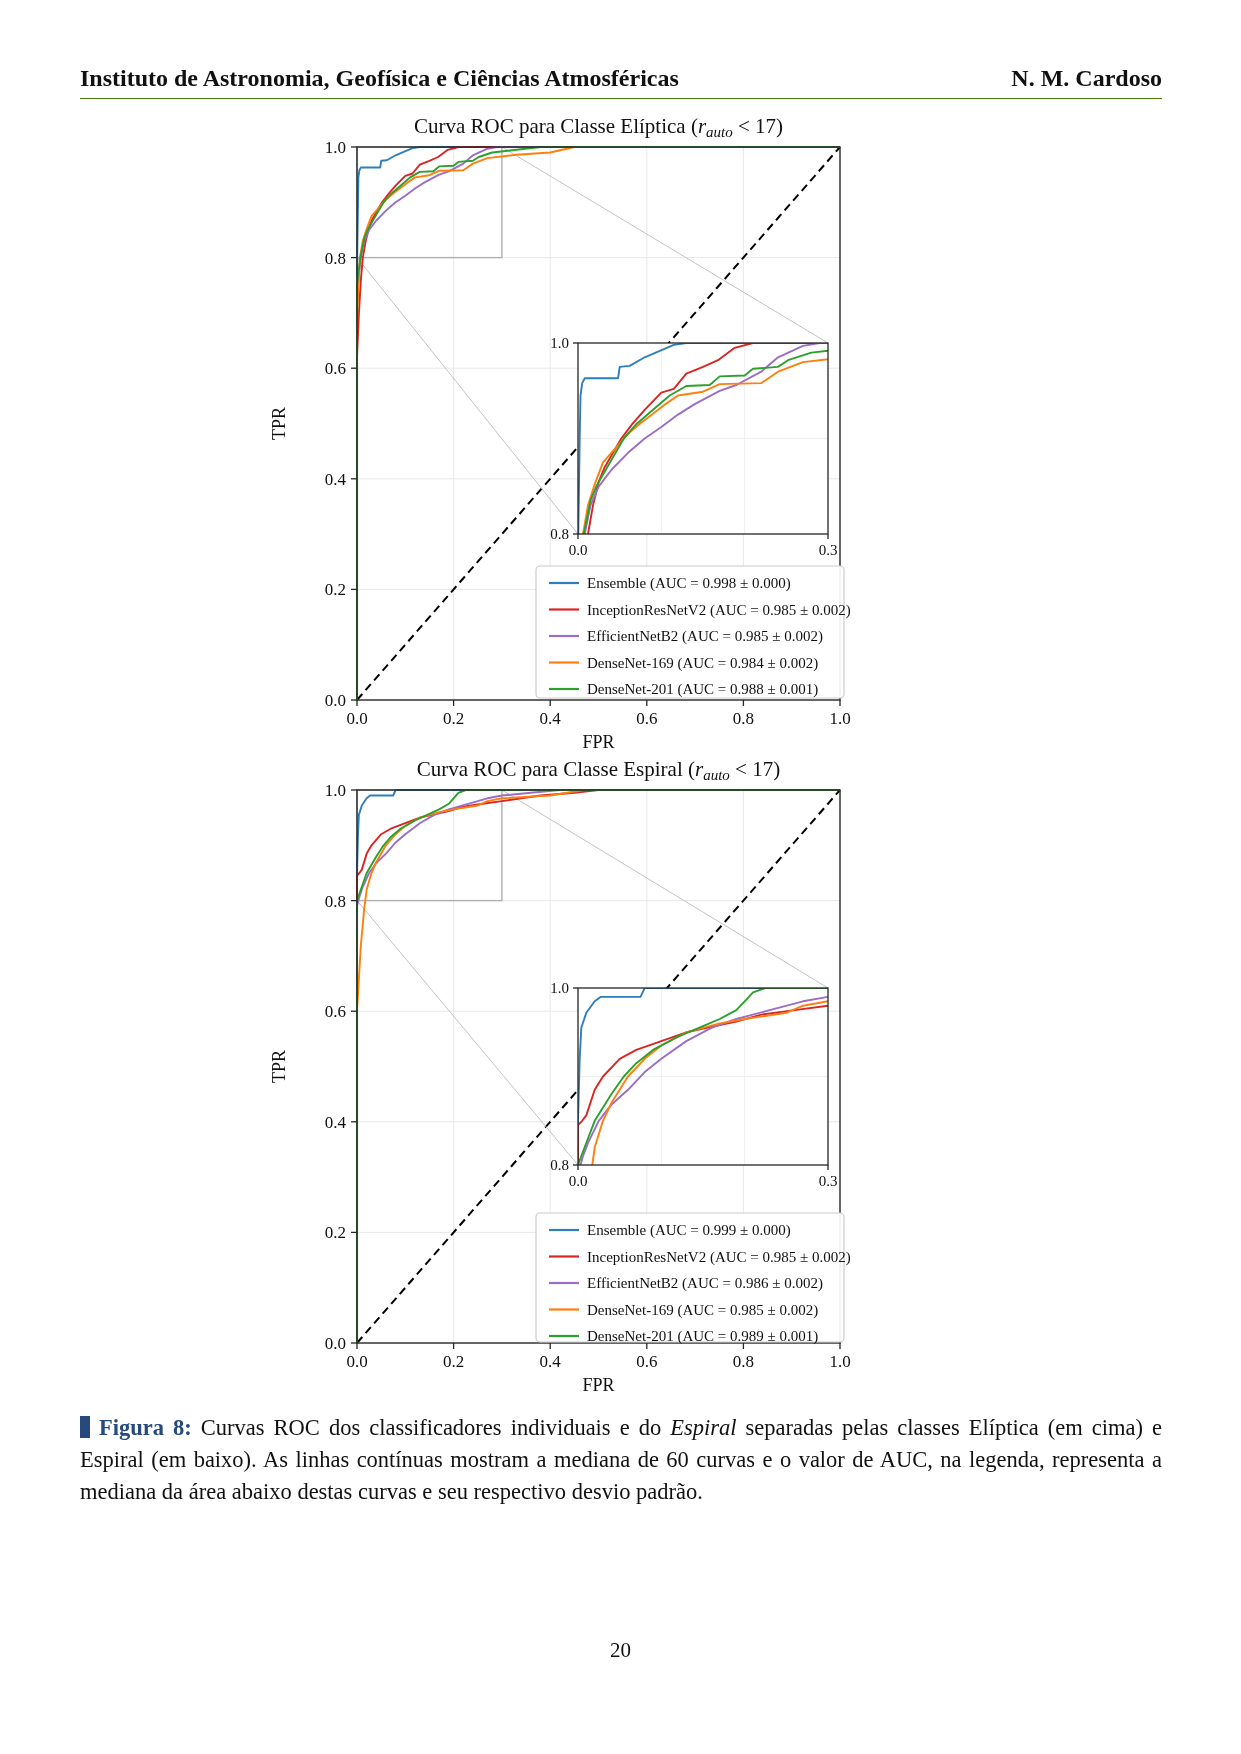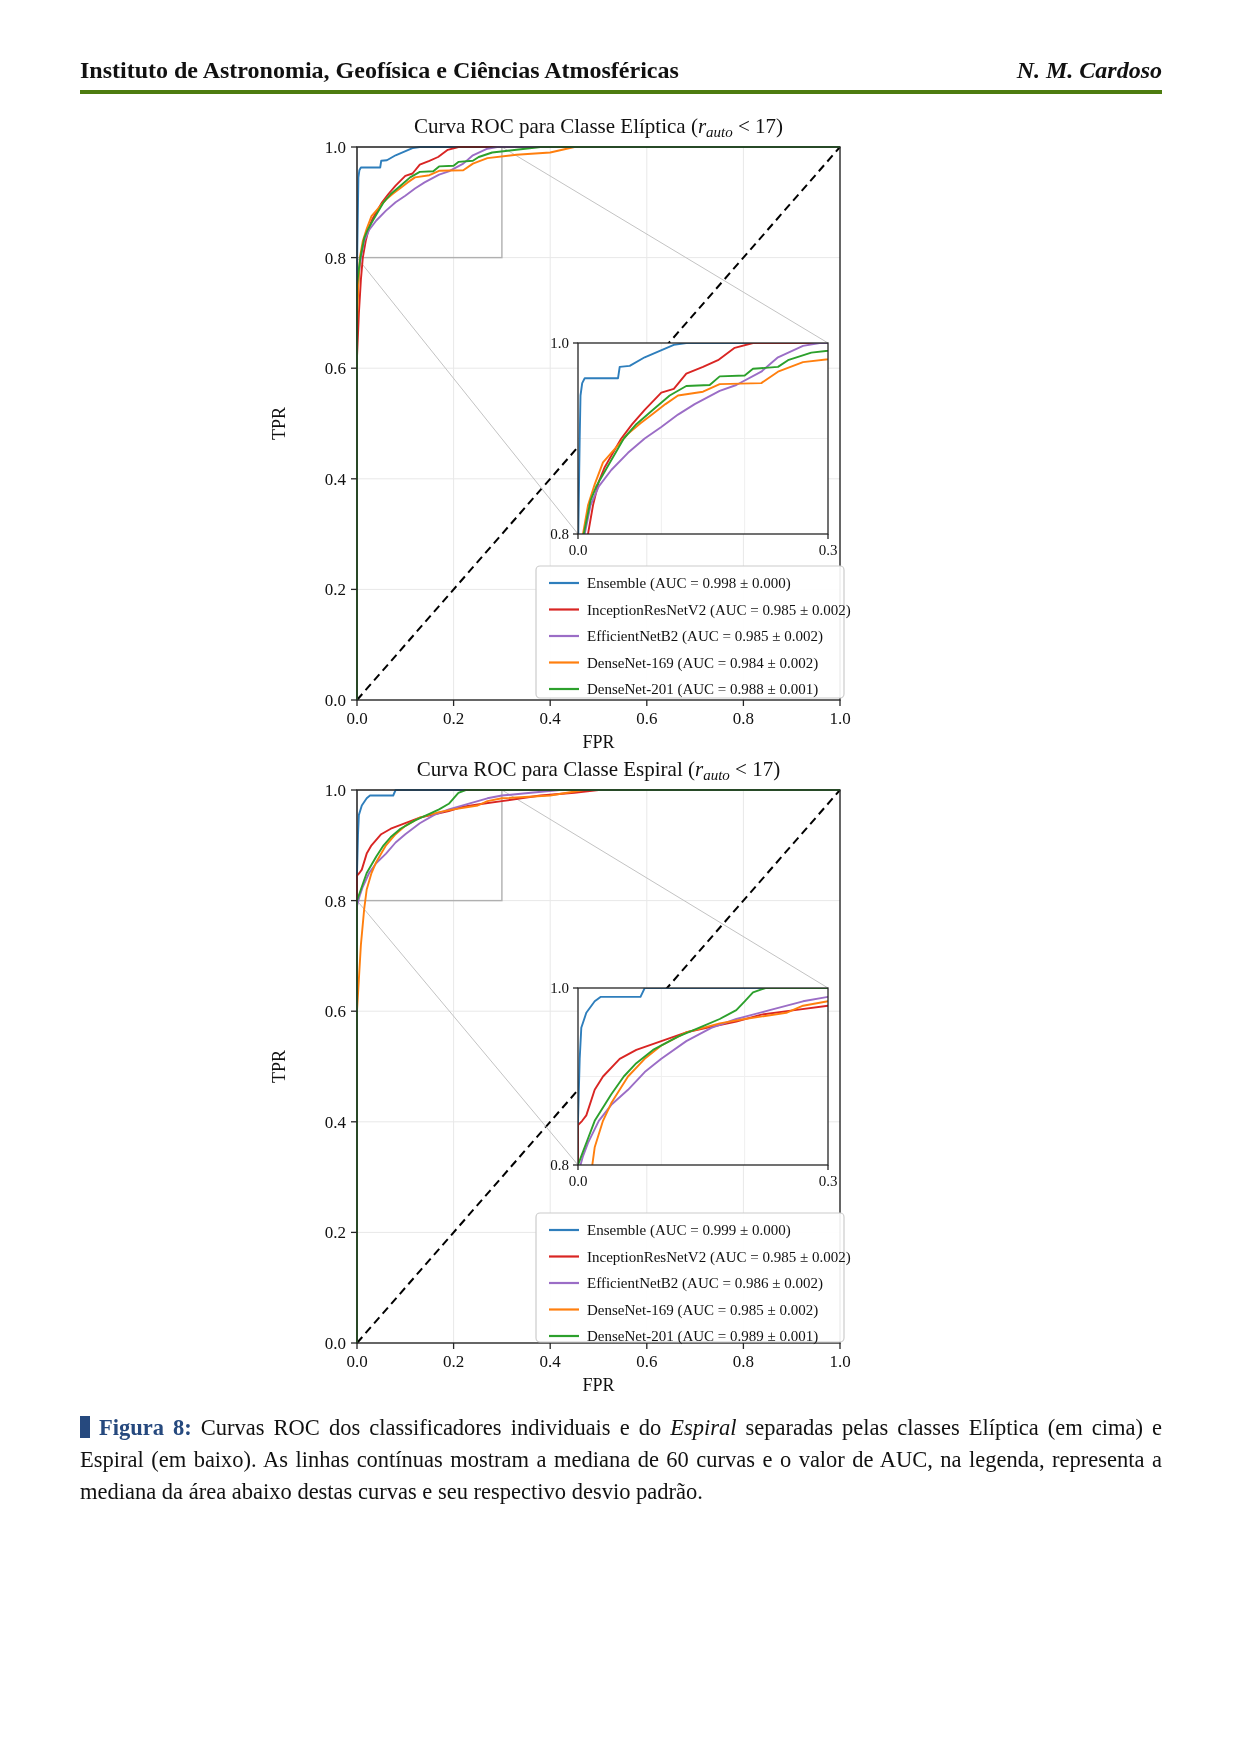--- a/index.html
+++ b/index.html
@@ -1,22 +1,22 @@
 <!DOCTYPE html>
 <html><head>
 <meta charset="utf-8">
 <style>
   html,body{margin:0;padding:0;background:#ffffff;}
   .page{position:relative;width:1241px;height:1754px;background:#ffffff;overflow:hidden;
         font-family:"Liberation Serif","DejaVu Serif",serif;color:#111;}
-  .hdr{position:absolute;left:80px;top:44px;width:1082px;height:40px;
-       border-bottom:4px solid #4d7c0f;display:flex;justify-content:space-between;align-items:flex-end;
+  .hdr{position:absolute;left:80px;top:52px;width:1082px;height:40px;
+       border-bottom:1px solid #4d7c0f;display:flex;justify-content:space-between;align-items:flex-end;
        padding-bottom:6px;box-sizing:content-box;}
   .hdr .inst{font-weight:bold;font-size:24px;}
-  .hdr .auth{font-weight:bold;font-style:italic;font-size:24px;}
+  .hdr .auth{font-weight:bold;font-size:24px;}
   svg.chart{position:absolute;left:250px;overflow:visible;}
   svg text{font-family:"Liberation Serif","DejaVu Serif",serif;fill:#111;}
   .caption{position:absolute;left:80px;top:1412px;width:1082px;
            font-size:22.5px;line-height:1.42;text-align:justify;}
   .cap-bar{display:inline-block;width:10px;height:22px;background:#26497E;
            margin-right:9px;vertical-align:-3px;}
   .cap-label{color:#26497E;font-weight:bold;margin-top:12px;}
   .pageno{position:absolute;left:0;top:1638px;width:100%;text-align:center;font-size:21px;}
 </style>
 </head>
@@ -191,14 +191,15 @@
       <text x="337" y="569.5" font-size="15">DenseNet-169 (AUC = 0.985 ± 0.002)</text>
       <line x1="299" y1="591" x2="329" y2="591" stroke="#2ca02c" stroke-width="2.2"></line>
       <text x="337" y="596" font-size="15">DenseNet-201 (AUC = 0.989 ± 0.001)</text>
     </svg>
 
   <div class="caption">
     <span class="cap-bar"></span><strong class="cap-label">Figura 8:</strong>
     <span>Curvas ROC dos classificadores individuais e do </span><em>Espiral</em><span> separadas pelas classes Elíptica (em cima) e Espiral (em baixo). As linhas contínuas mostram a mediana de 60 curvas e o valor de AUC, na legenda, representa a mediana da área abaixo destas curvas e seu respectivo desvio padrão.</span>
   </div>
 
+  <div class="pageno">20</div>
 
 </div>
 
 </body></html>

